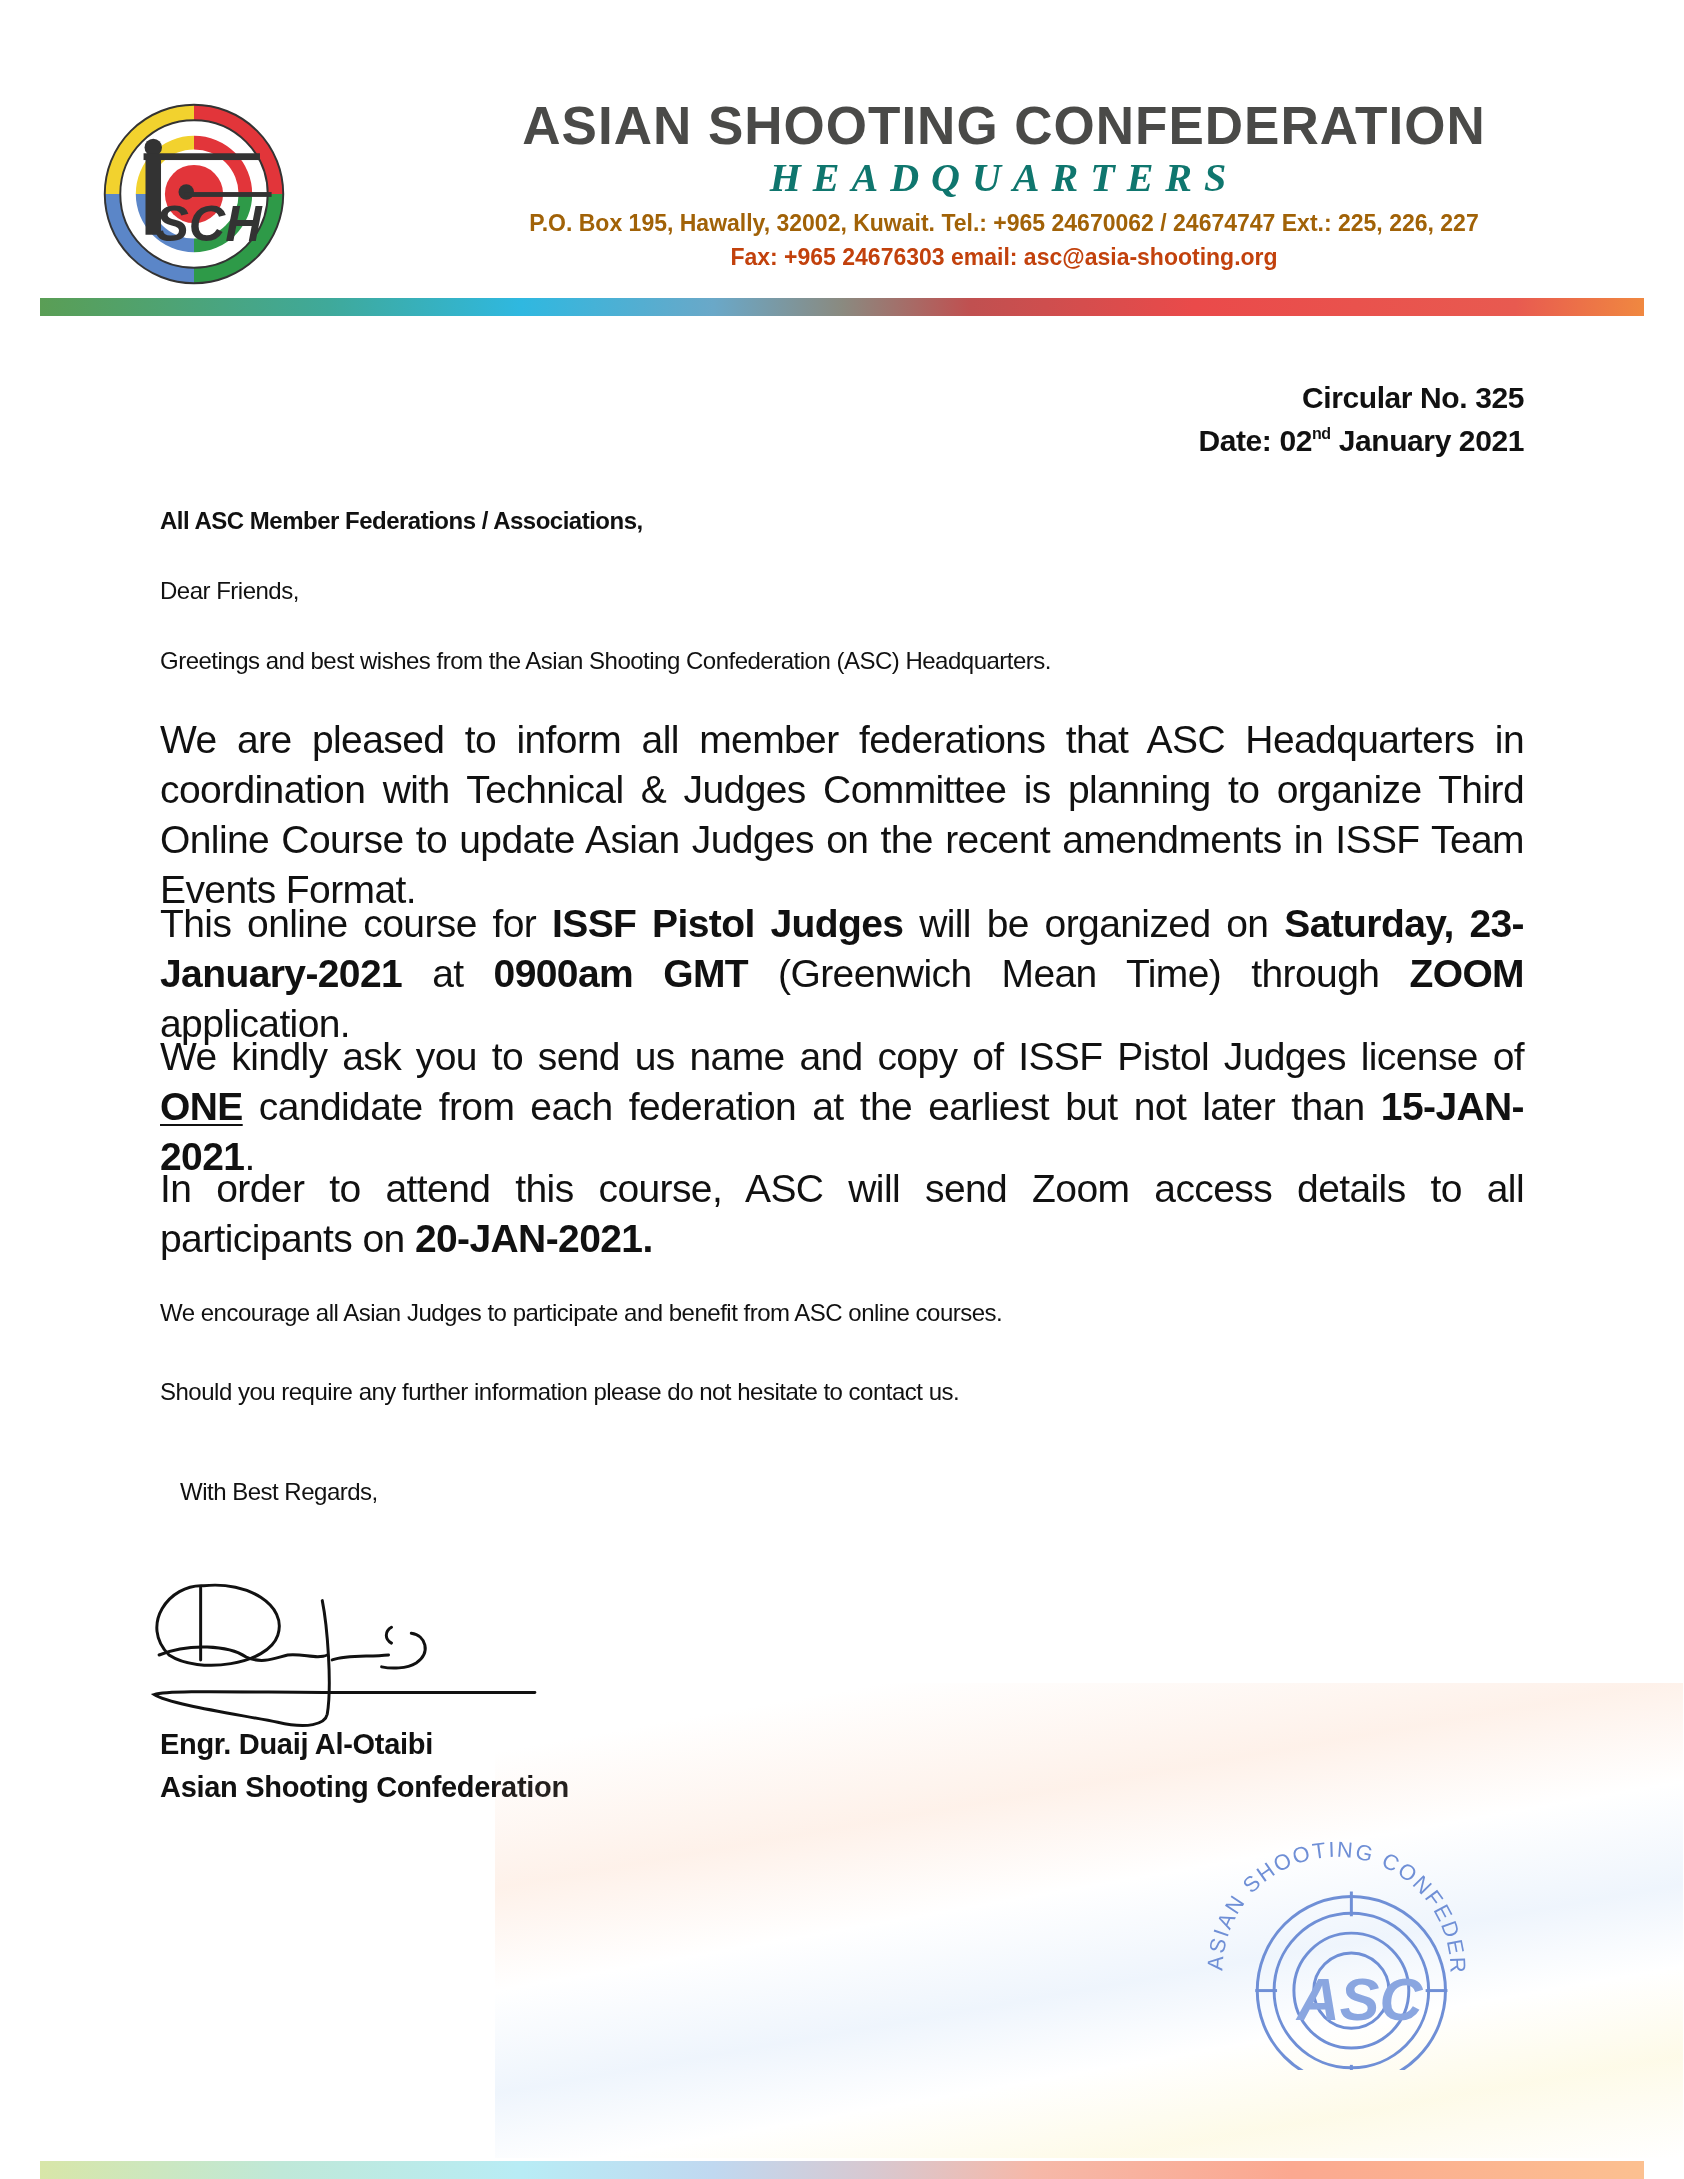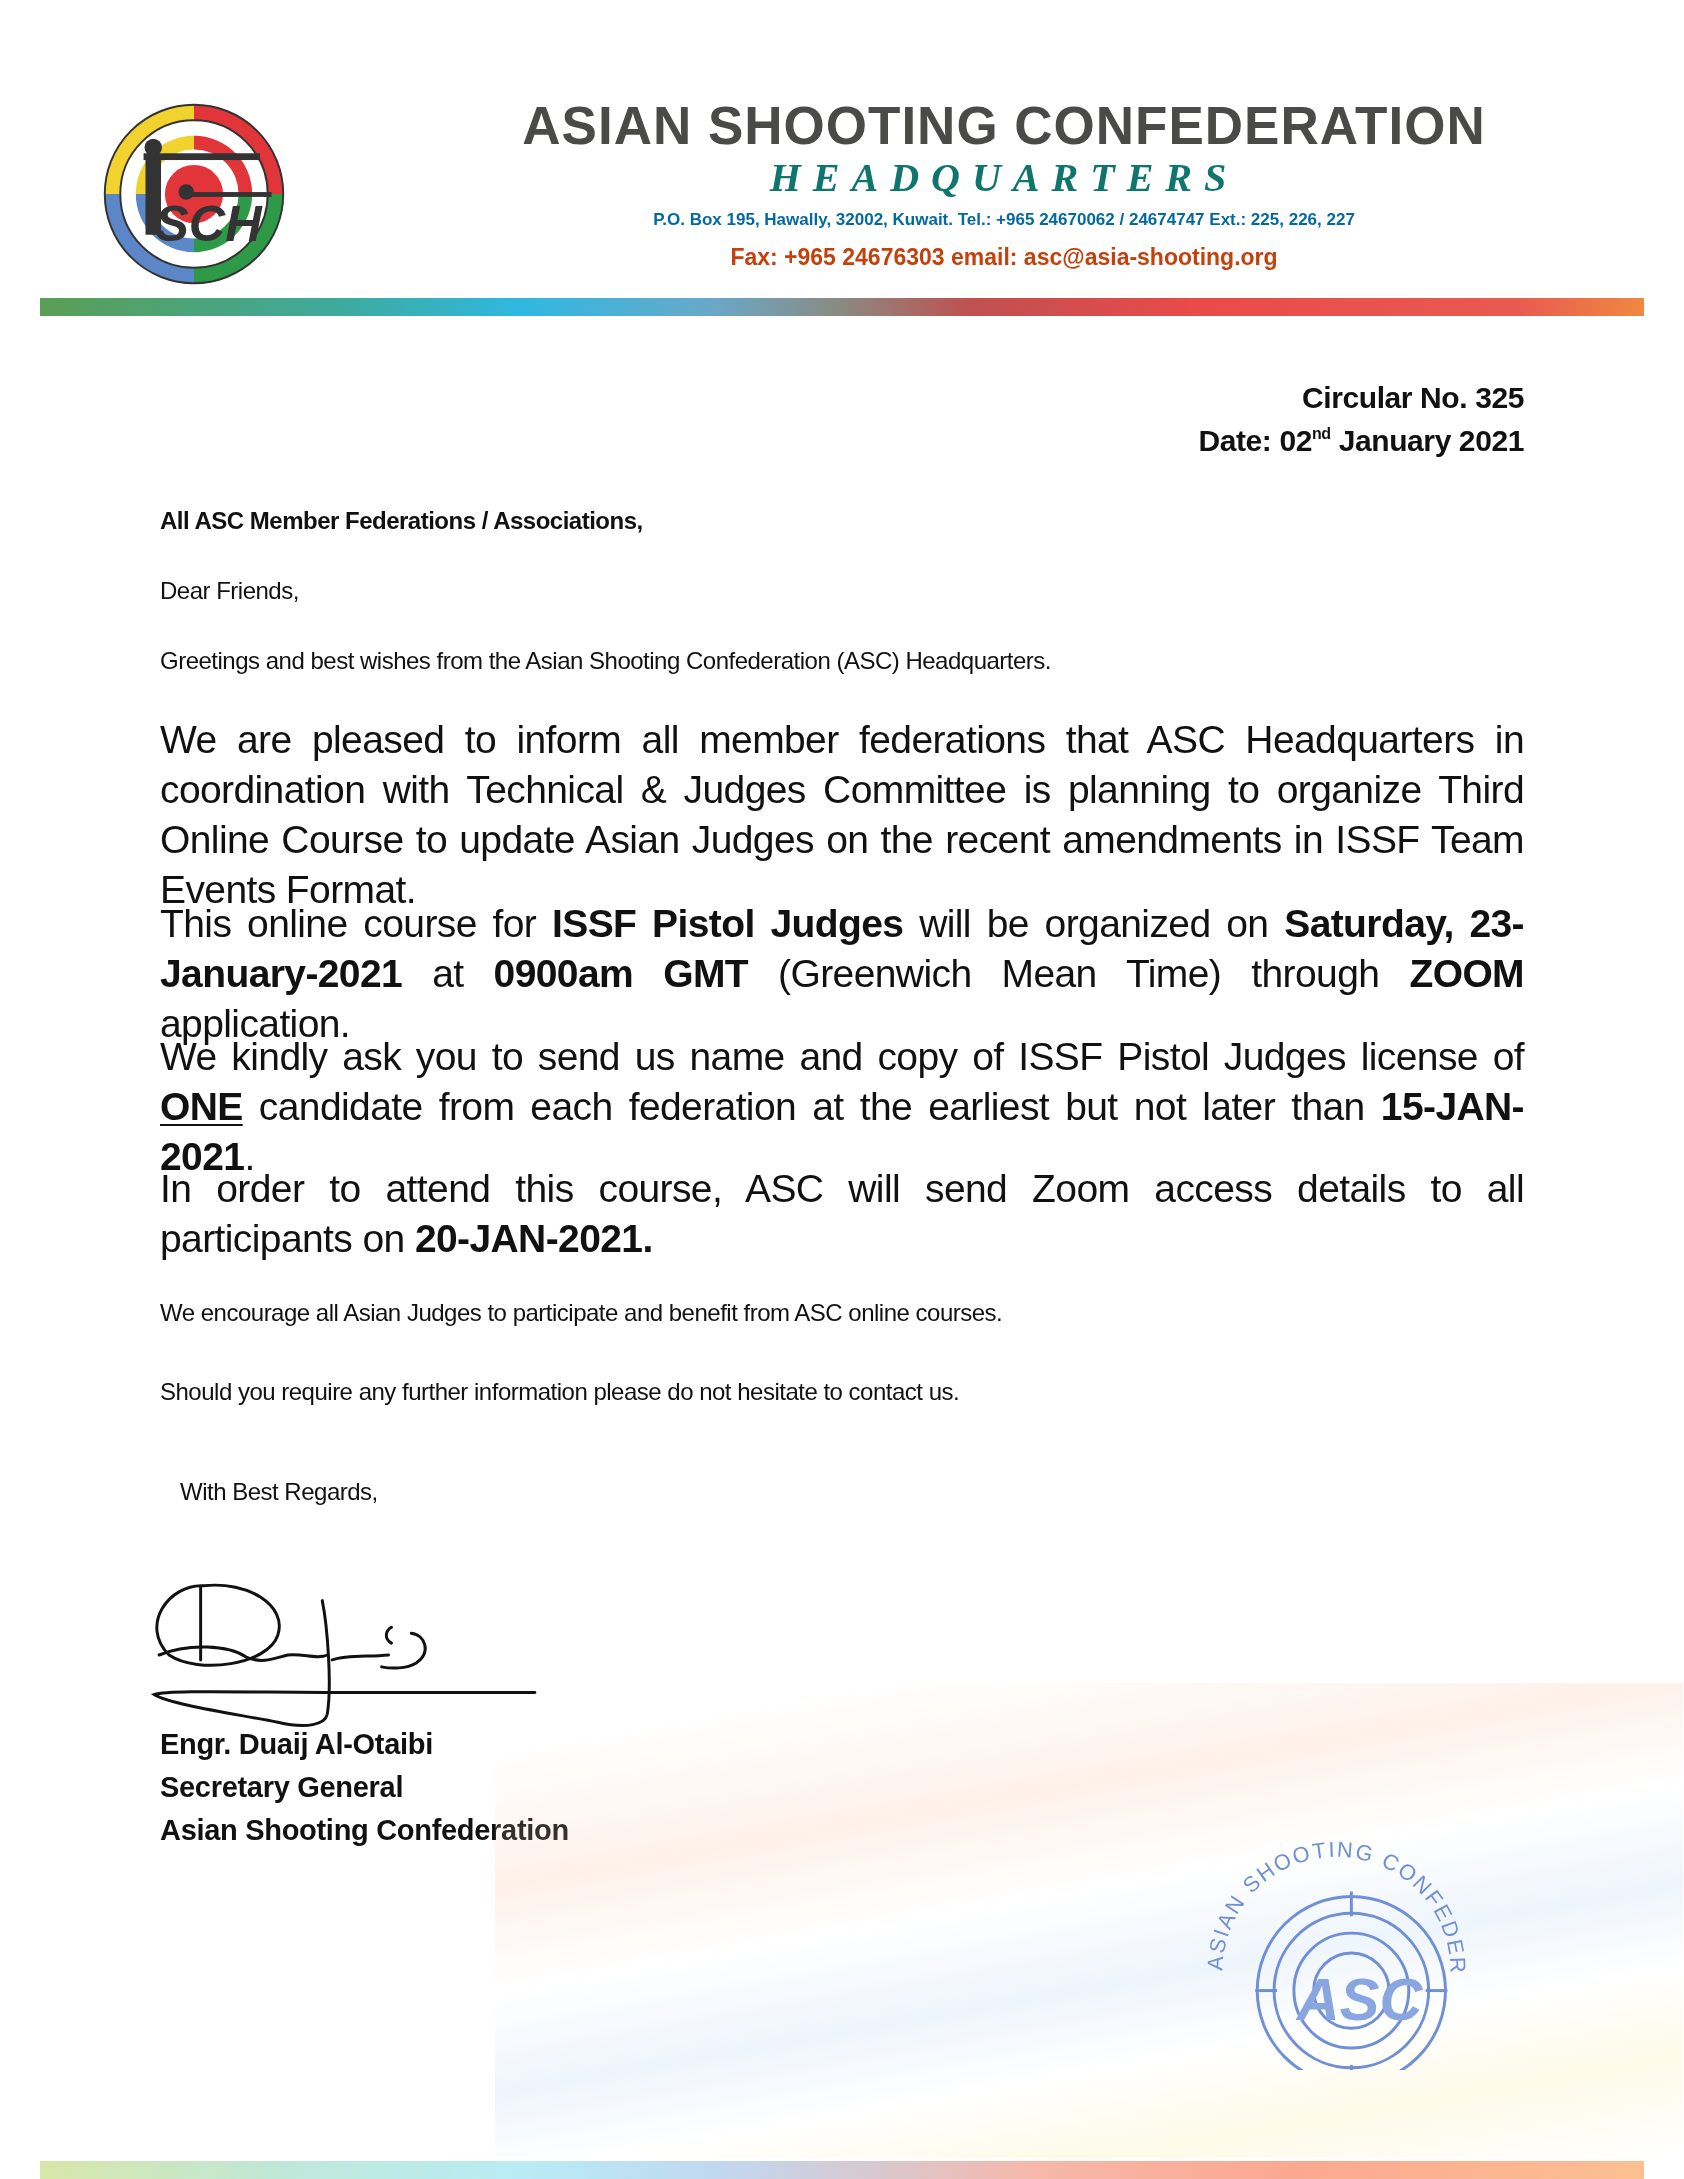--- a/index.html
+++ b/index.html
@@ -1,21 +1,21 @@
 <!DOCTYPE html>
 <html><head>
 <meta charset="utf-8">
 <style>
   html, body { margin: 0; padding: 0; background: #ffffff; }
   body { width: 1684px; height: 2179px; position: relative; overflow: hidden; font-family: "Liberation Sans", sans-serif; color: #111; }
 
   .logo { position: absolute; left: 97px; top: 97px; width: 194px; height: 194px; }
   .org-title { position: absolute; left: 447px; top: 95px; width: 1114px; text-align: center; font-family: "Liberation Sans", sans-serif; font-weight: bold; font-size: 53px; color: #4a4a48; letter-spacing: 1px; transform: scaleY(1.0); }
   .hq { position: absolute; left: 447px; top: 154px; width: 1114px; text-align: center; font-family: "Liberation Serif", serif; font-style: italic; font-weight: bold; font-size: 40px; color: #0f766e; letter-spacing: 12px; }
-  .addr { position: absolute; left: 447px; top: 210px; width: 1114px; text-align: center; font-size: 17px; font-weight: bold; color: #0369a1; }
+  .addr { position: absolute; left: 447px; top: 210px; width: 1114px; text-align: center; font-size: 23px; font-weight: bold; color: #a16207; }
   .fax { position: absolute; left: 447px; top: 244px; width: 1114px; text-align: center; font-size: 23px; font-weight: bold; color: #c2410c; }
   .top-bar { position: absolute; left: 40px; top: 298px; width: 1604px; height: 18px;
      background: linear-gradient(90deg, #5a9e55 0%, #3fa99a 18%, #2fb8e0 30%, #6aa8c8 42%, #8a8a80 50%, #c05050 58%, #ea4a4a 72%, #e85a50 92%, #f08840 100%); }
 
   .circ { position: absolute; right: 160px; top: 376px; text-align: right; font-weight: bold; font-size: 30px; line-height: 43px; letter-spacing: -0.4px; margin-left: 22px; }
   .circ sup { font-size: 16px; vertical-align: 12px; line-height: 0; }
 
   .body-text { position: absolute; left: 160px; width: 1364px; font-size: 24px; letter-spacing: -0.5px; }
   .para { position: absolute; left: 160px; width: 1364px; font-size: 39px; line-height: 50px; letter-spacing: -0.6px; text-align: justify; }
   .b { font-weight: bold; }
@@ -89,21 +89,20 @@
     <path d="M72 22 L72 95"></path>
     <path d="M30 90 C60 78 100 80 118 92 C135 100 150 92 160 90 C175 88 190 95 200 90"></path>
     <path d="M195 35 C200 60 205 120 200 150 C198 160 180 165 150 158 C110 150 40 140 25 130 C40 125 120 128 240 128 L410 128"></path>
     <path d="M265 62 C258 66 258 74 265 78"></path>
     <path d="M285 68 C300 70 305 88 290 98 C280 104 265 104 255 102"></path>
     <path d="M205 95 C220 90 240 92 262 90"></path>
   </svg>
 </div>
 <div class="sign-block">
   <div>Engr. Duaij Al-Otaibi</div>
-  <div>Secretary General</div>
   <div>Asian Shooting Confederation</div>
 </div>
 
 <div class="wash" style="left:495px; top:1683px; width:1188px; height:475px; background: linear-gradient(170deg, rgba(255,255,255,0) 10%, rgba(250,200,170,0.25) 30%, rgba(255,255,255,0) 45%, rgba(190,215,245,0.25) 60%, rgba(255,255,255,0) 72%, rgba(250,240,180,0.3) 85%, rgba(255,255,255,0) 100%);"></div>
 
 <div class="stamp">
   <svg viewBox="0 0 320 250" width="317" height="248" fill="none" stroke="#6f8fd6" stroke-width="3">
     <defs>
       <path id="stampArc" d="M45 150 A115 115 0 0 1 275 150"></path>
     </defs>

